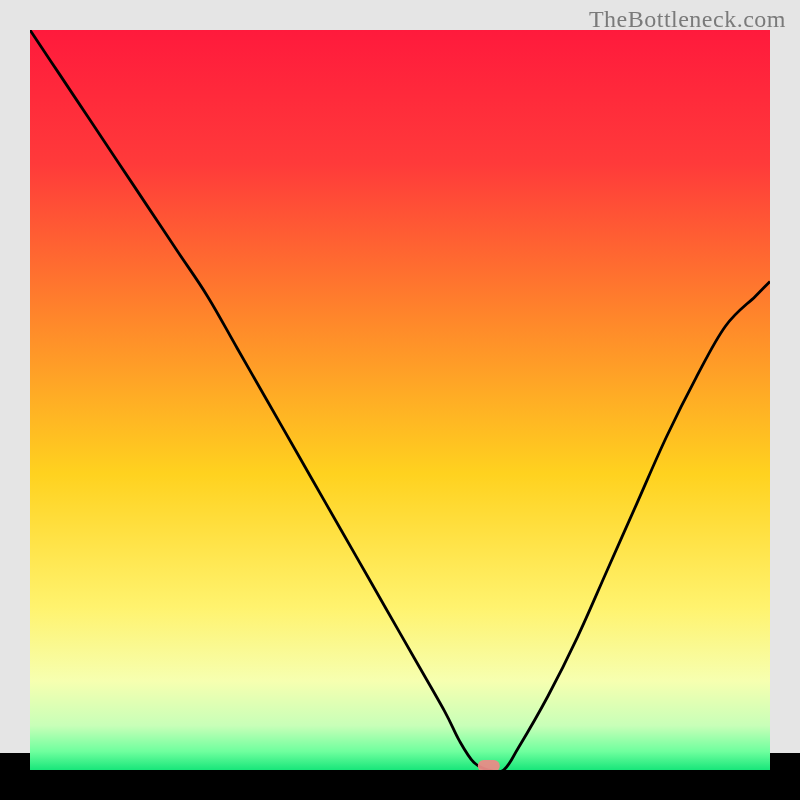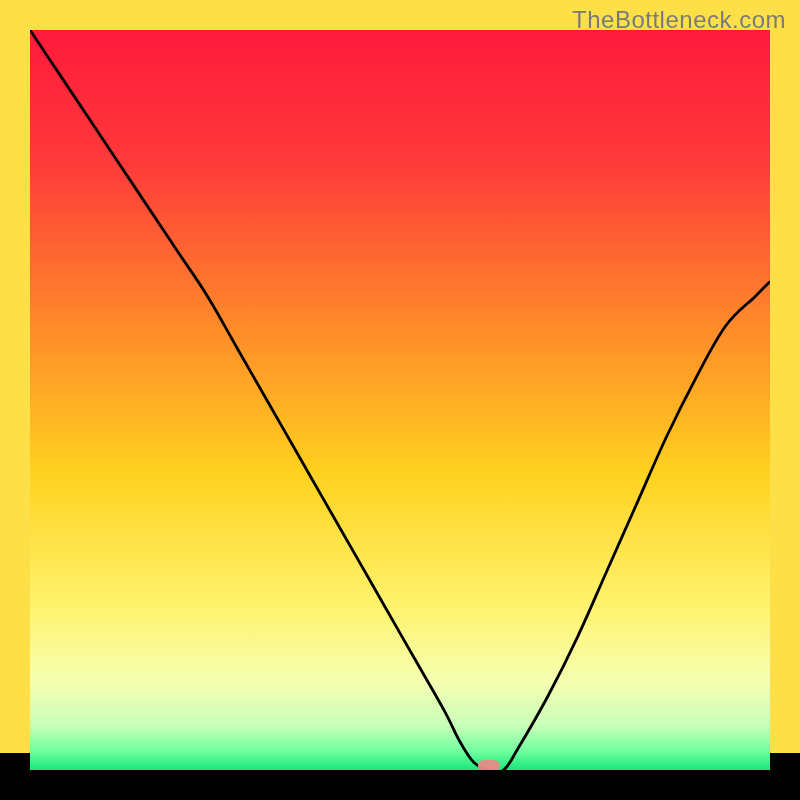--- a/index.html
+++ b/index.html
@@ -8,21 +8,22 @@
     width: 800px;
     height: 800px;
     background: #000;
     font-family: Arial, Helvetica, sans-serif;
     overflow: hidden;
   }
   .outer {
     position: relative;
     width: 800px;
     height: 753px;
-    background: #fde047;
+    background: #e5e5e5;
+    font-family: Liberation Serif, serif;
   }
   .watermark {
     position: absolute;
     top: 6px;
     right: 14px;
     color: #7a7a7a;
     font-size: 24px;
     font-weight: 500;
     letter-spacing: 0.5px;
     z-index: 10;

